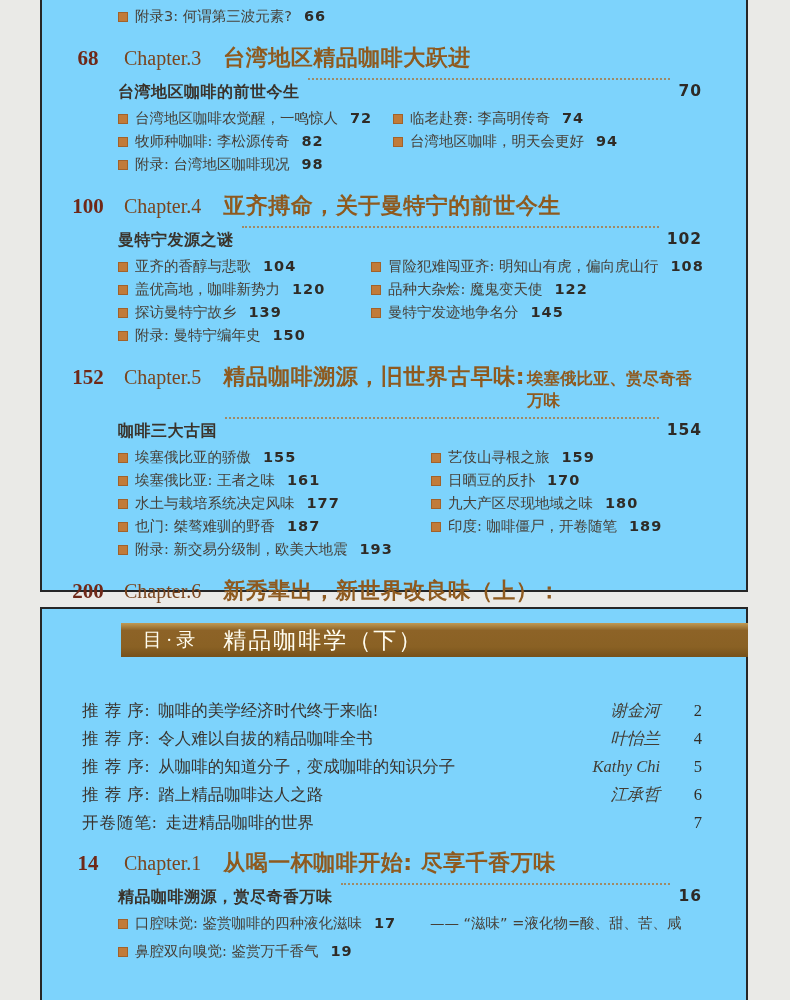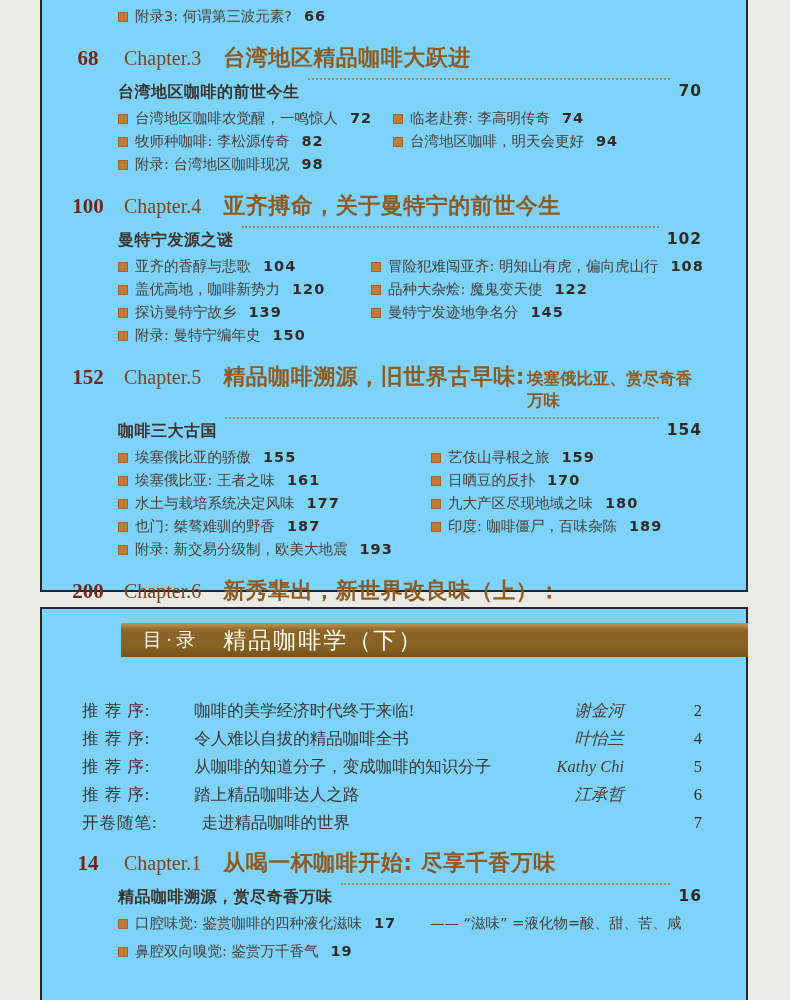--- a/index.html
+++ b/index.html
@@ -81,21 +81,21 @@
     font-family:"Liberation Serif", serif;
     font-size:19px; margin-left:22px; letter-spacing:4px; flex:none;
   }
   .banner-title { font-size:23px; font-weight:normal; margin-left:24px; letter-spacing:2px; flex:none; }
 
   
   .prefaces { margin:44px 0 0 12px; }
   .pref-row {
     display:flex; align-items:center;
     font-family:"Liberation Serif", serif;
-    font-size:16.5px; color:#3b352f; margin-bottom:9px; line-height:19px;gap:36px;
+    font-size:16.5px; color:#3b352f; margin-bottom:9px; line-height:19px;
   }
   .pref-label { flex:none; letter-spacing:1px; }
   .pref-text { margin-left:8px; flex:1; white-space:nowrap; overflow:hidden; }
   .pref-author { flex:none; font-style:italic; color:#433d34; margin-left:10px; }
   .pref-page { flex:none; width:42px; text-align:right; font-size:16.5px; color:#332e28; }
 
   .page2 .chapter { margin-top:16px; }
 </style>
 </head>
 <body>
@@ -243,21 +243,21 @@
             <span class="item-text">九大产区尽现地域之味</span>
             <span class="item-page">180</span>
           </div>
         <div class="toc-item">
             <span class="bullet"></span>
             <span class="item-text">也门: 桀骜难驯的野香</span>
             <span class="item-page">187</span>
           </div>
         <div class="toc-item">
             <span class="bullet"></span>
-            <span class="item-text">印度: 咖啡僵尸，百味杂陈</span>
+            <span class="item-text">印度: 咖啡僵尸，开卷随笔</span>
             <span class="item-page">189</span>
           </div>
         <div class="toc-item">
             <span class="bullet"></span>
             <span class="item-text">附录: 新交易分级制，欧美大地震</span>
             <span class="item-page">193</span>
           </div>
       </div>
     </div>
 

